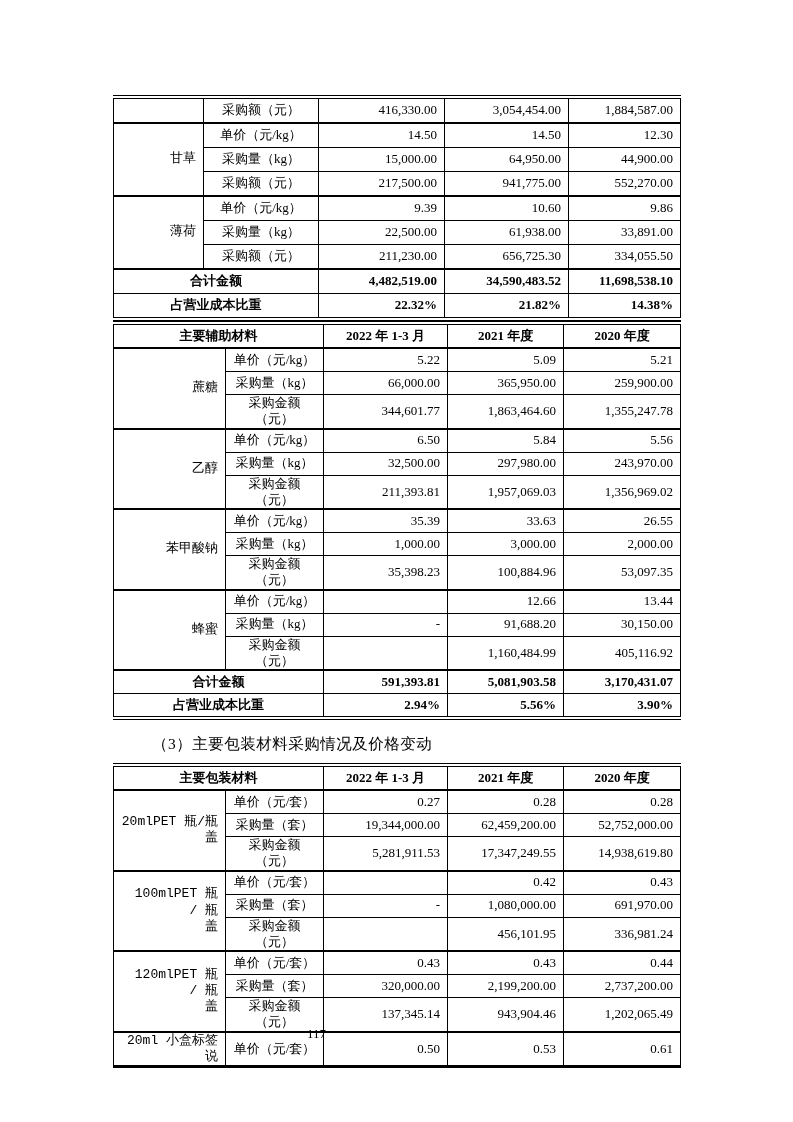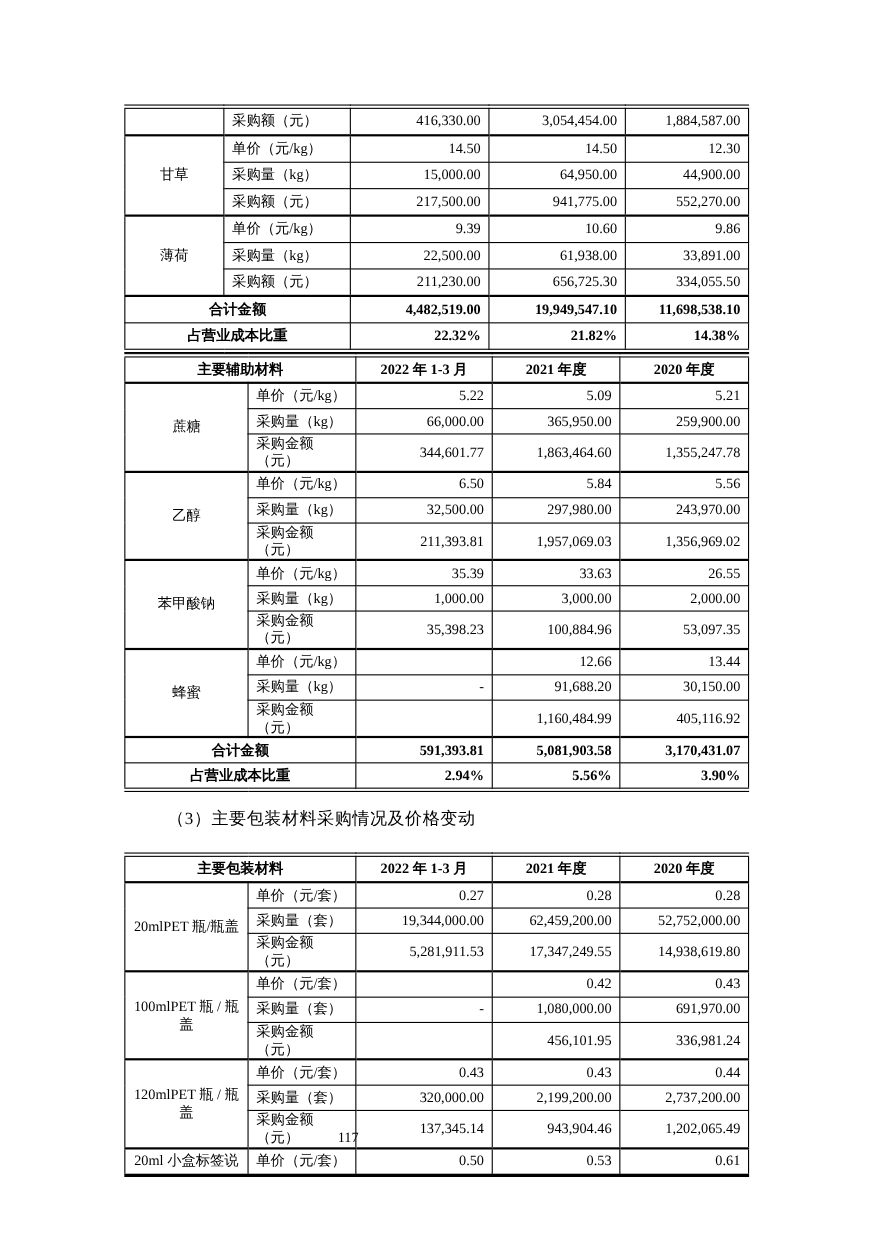--- a/index.html
+++ b/index.html
@@ -8,30 +8,30 @@
     font-family:"Liberation Serif","DejaVu Serif",serif;color:#000;
     -webkit-font-smoothing:antialiased;
   }
   .content{position:absolute;left:113px;top:95px;width:567px;}
   table{border-collapse:collapse;table-layout:fixed;width:567px;font-size:13px;}
   table{border-top:4px double #000;border-bottom:4px double #000;}
   #t3{border-bottom:3px solid #000;}
   td{border:1px solid #000;height:22px;padding:0 7px;vertical-align:middle;
      line-height:1.25;overflow:hidden;}
   #t1 td{height:23px;}
-  td.mat{text-align:center;}
-  td.met{text-align:left;margin-top:12px;}
+  td.mat{text-align:right;font-family:Liberation Mono, monospace;}
+  td.met{text-align:center;margin-top:12px;}
   td.num{text-align:right;}
   tr.head td{font-weight:bold;text-align:center;border-bottom:2px solid #000;}
   tr.gs td{border-top:2px solid #000;}
   tr.total td{border-top:2px solid #000;}
   tr.total td,tr.ratio td{font-weight:bold;}
   td.lab{text-align:center;font-weight:bold;}
   .heading{font-size:15.5px;margin:12px 0 7px 39px;letter-spacing:0.5px;}
-  #h3{margin-top:14px;margin-bottom:20px;}
+  #h3{margin-top:14px;margin-bottom:8px;}
   .pageno{position:absolute;top:1026px;left:0;width:633px;text-align:center;
           font-size:13px;}
 </style>
 </head>
 <body>
 
 <div class="content">
 
   <table id="t1">
     <colgroup>
@@ -83,21 +83,21 @@
       </tr>
       <tr>
         <td class="met">采购额（元）</td>
         <td class="num">211,230.00</td>
         <td class="num">656,725.30</td>
         <td class="num">334,055.50</td>
       </tr>
       <tr class="total">
         <td class="lab" colspan="2">合计金额</td>
         <td class="num">4,482,519.00</td>
-        <td class="num">19,949,547.10</td>
+        <td class="num">34,590,483.52</td>
         <td class="num">11,698,538.10</td>
       </tr>
       <tr class="ratio">
         <td class="lab" colspan="2">占营业成本比重</td>
         <td class="num">22.32%</td>
         <td class="num">21.82%</td>
         <td class="num">14.38%</td>
       </tr>
     </tbody>
   </table>

